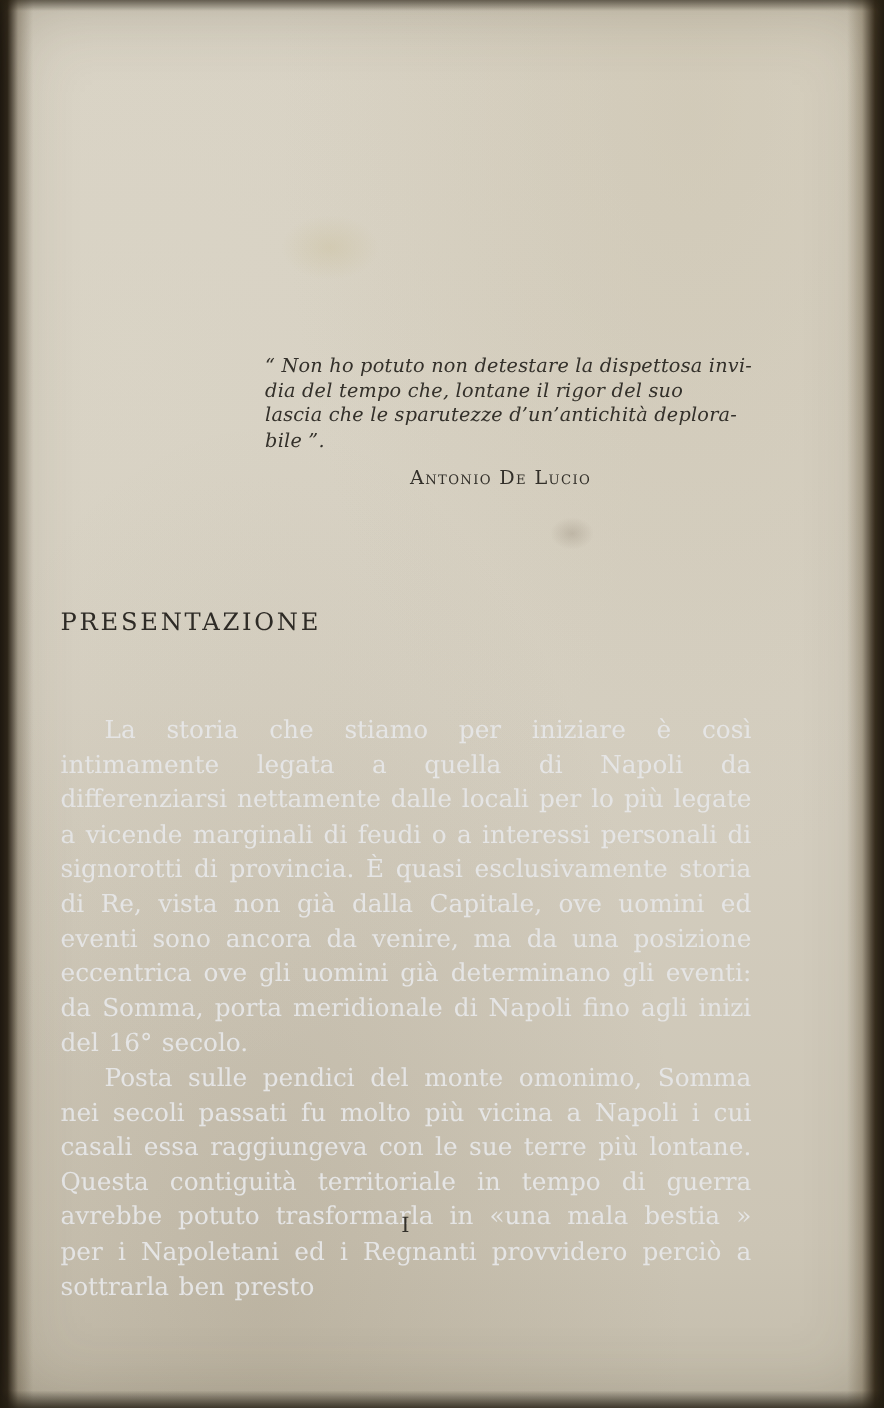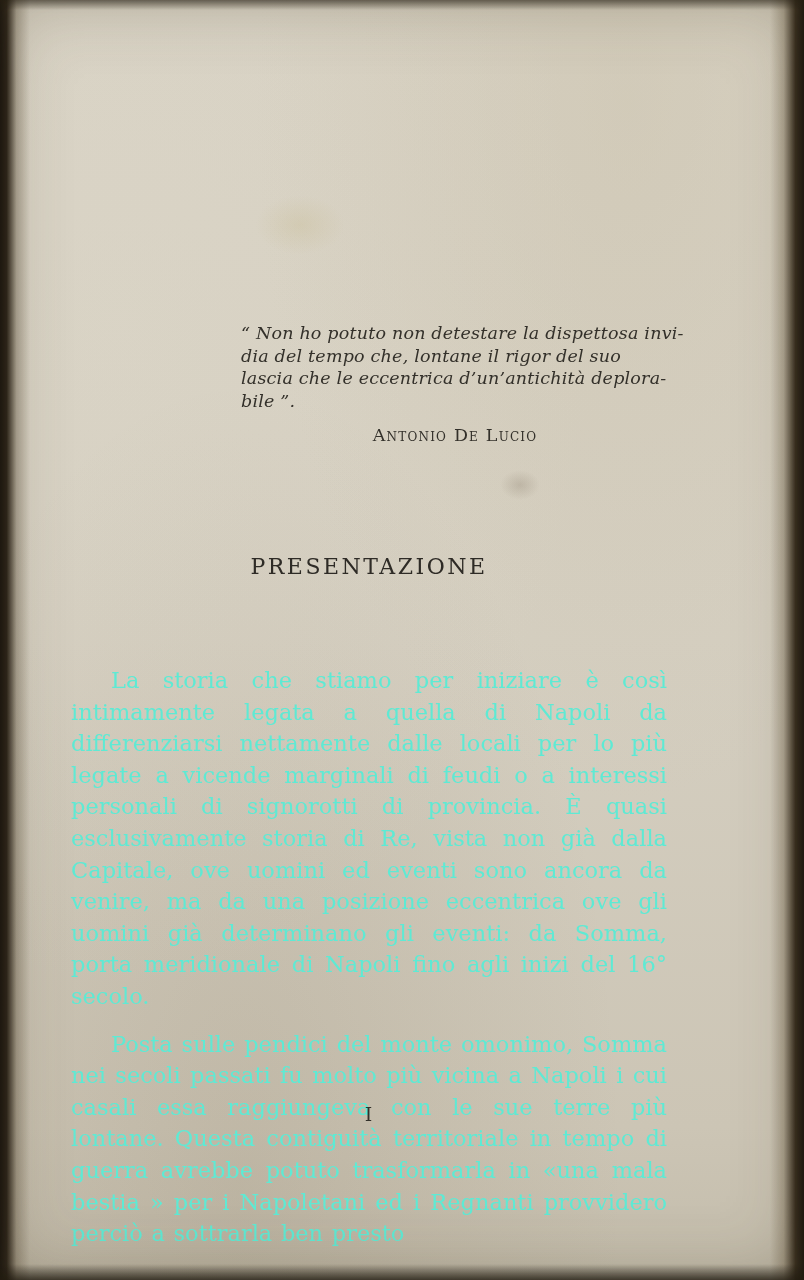--- a/index.html
+++ b/index.html
@@ -81,39 +81,38 @@
     font-variant: small-caps;
     font-size: 17.5px;
     letter-spacing: 1.2px;
     padding-right: 2px;
   }
   .heading {
     position: absolute;
     left: 0;
     top: 554px;
     width: 100%;
-    text-align: center;
     font-size: 22px;
     letter-spacing: 2.5px;
     color: #2e2b26;
   }
   .body-text {
     position: absolute;
     left: 0;
     top: 649px;
     width: 100%;
   }
   .body-text p {
-    margin: 16px;
+    margin: 0;
     font-size: 22.5px;
     line-height: 31.6px;
     text-align: justify;
     text-indent: 40px;
     word-spacing: 1.5px;
-    color: #5eead4;
+    color: #e5e5e5;
   }
   .page-number {
     position: absolute;
     left: 0;
     top: 1103px;
     width: 100%;
     text-align: center;
     font-size: 19px;
     letter-spacing: 1px;
   }
@@ -138,21 +137,21 @@
 <div class="photo">
   <div class="paper"></div>
   <div class="stain-1"></div>
   <div class="stain-2"></div>
 
   <div class="text-block">
 
     <div class="epigraph">
       <div class="epigraph-line">“ Non ho potuto non detestare la dispettosa invi-</div>
       <div class="epigraph-line">dia del tempo che, lontane il rigor del suo</div>
-      <div class="epigraph-line">lascia che le eccentrica d’un’antichità deplora-</div>
+      <div class="epigraph-line">lascia che le sparutezze d’un’antichità deplora-</div>
       <div class="epigraph-line">bile ”.</div>
       <div class="epigraph-attribution">Antonio De Lucio</div>
     </div>
 
     <div class="heading">PRESENTAZIONE</div>
 
     <div class="body-text">
       <p>La storia che stiamo per iniziare è così intimamente legata a quella di Napoli da differenziarsi nettamente dalle locali per lo più legate a vicende marginali di feudi o a interessi personali di signorotti di provincia. È quasi esclusivamente storia di Re, vista non già dalla Capitale, ove uomini ed eventi sono ancora da venire, ma da una posizione eccentrica ove gli uomini già determinano gli eventi: da Somma, porta meridionale di Napoli fino agli inizi del 16° secolo.</p>
       <p>Posta sulle pendici del monte omonimo, Somma nei secoli passati fu molto più vicina a Napoli i cui casali essa raggiungeva con le sue terre più lontane. Questa contiguità territoriale in tempo di guerra avrebbe potuto trasformarla in «una mala bestia » per i Napoletani ed i Regnanti provvidero perciò a sottrarla ben presto</p>
     </div>

